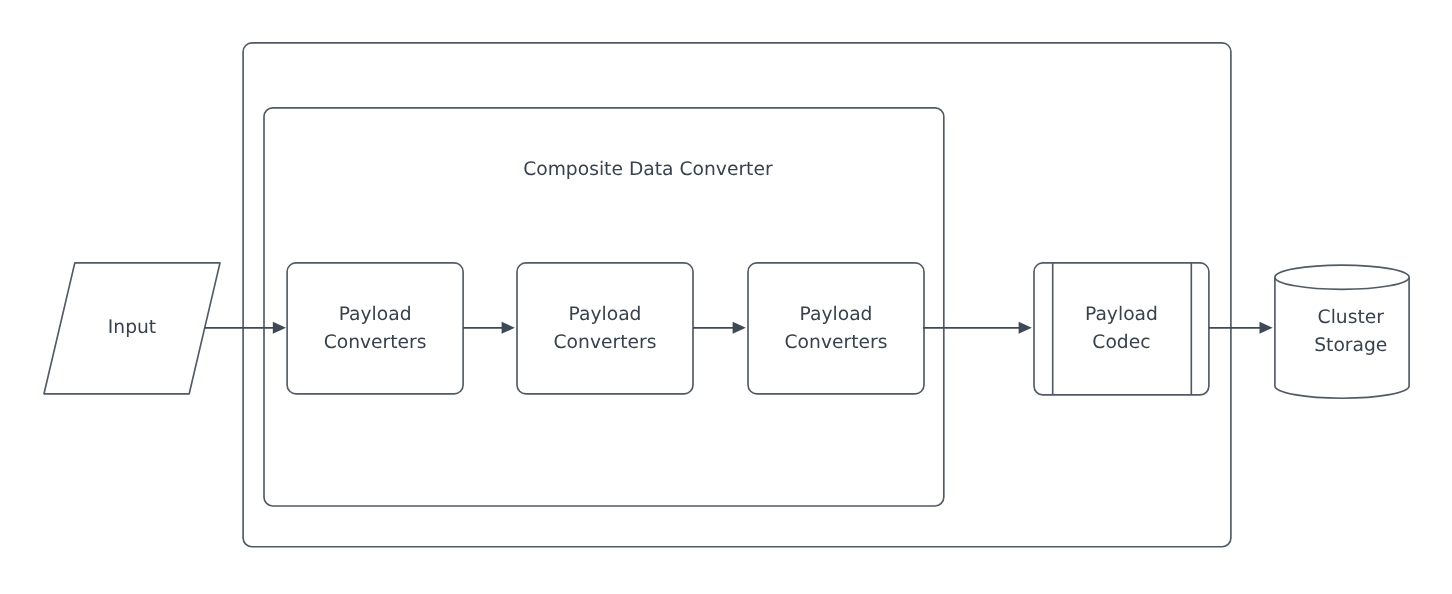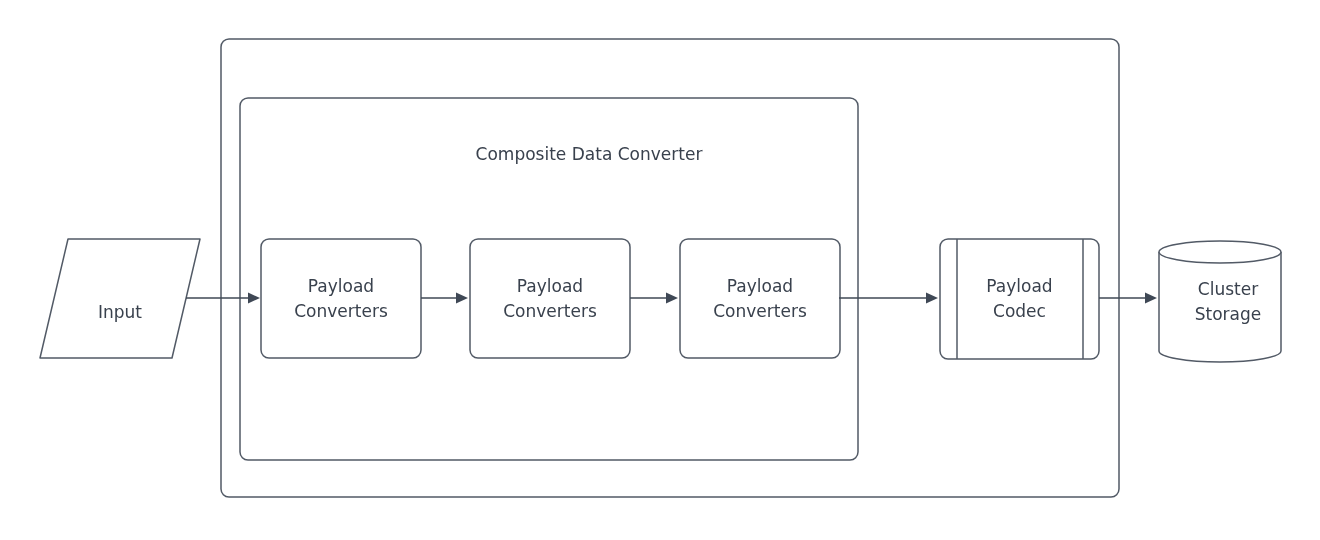--- a/index.html
+++ b/index.html
@@ -42,21 +42,21 @@
     text-align: center;
     color: #39414d;
     font-size: 17px;
     line-height: 24px;
     white-space: nowrap;
     pointer-events: none;
   }
   
   .lbl-outer-title     { left: 221px; top: 50px;  width: 898px; height: 24px; }
   .lbl-composite-title { left: 240px; top: 141px; width: 618px; height: 26px; margin-left: 40px; }
-  .lbl-input           { left: 40px;  top: 253px; width: 160px; height: 119px; }
+  .lbl-input           { left: 40px;  top: 239px; width: 160px; height: 119px; }
   .lbl-pc1             { left: 261px; top: 239px; width: 160px; height: 119px; }
   .lbl-pc2             { left: 470px; top: 239px; width: 160px; height: 119px; }
   .lbl-pc3             { left: 680px; top: 239px; width: 160px; height: 119px; }
   .lbl-codec           { left: 940px; top: 239px; width: 159px; height: 120px; }
   .lbl-storage         { left: 1159px; top: 250px; width: 138px; height: 104px; }
 </style>
 </head>
 <body>
 
 <div id="canvas">

